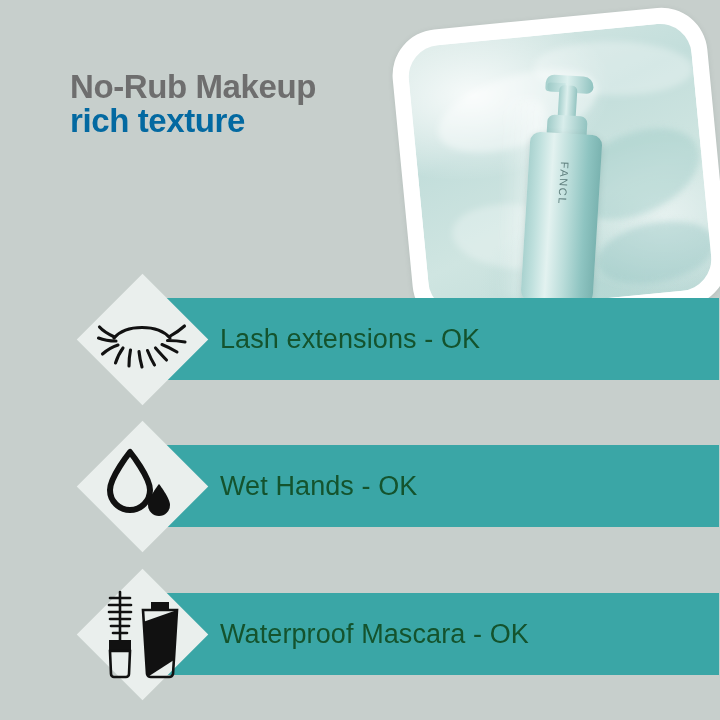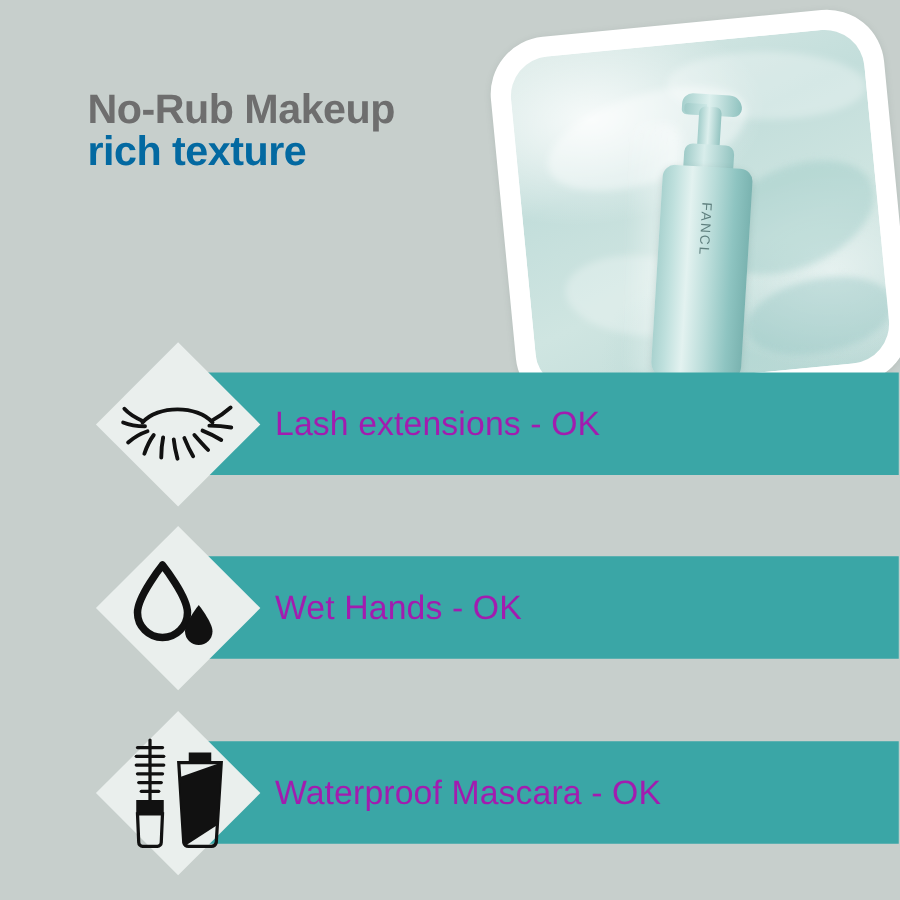--- a/index.html
+++ b/index.html
@@ -174,21 +174,21 @@
     background: #3aa6a6;
   }
   .feature-label {
     position: absolute;
     left: 188px;
     top: 25px;
     height: 82px;
     line-height: 82px;
     font-size: 27px;
     font-weight: normal;
-    color: #a21caf;
+    color: #14532d;
     white-space: nowrap;
     letter-spacing: 0.1px;
   }
   .feature-diamond-wrap {
     position: absolute;
     left: 44px;
     top: 0px;
     width: 132px;
     height: 132px;
   }

